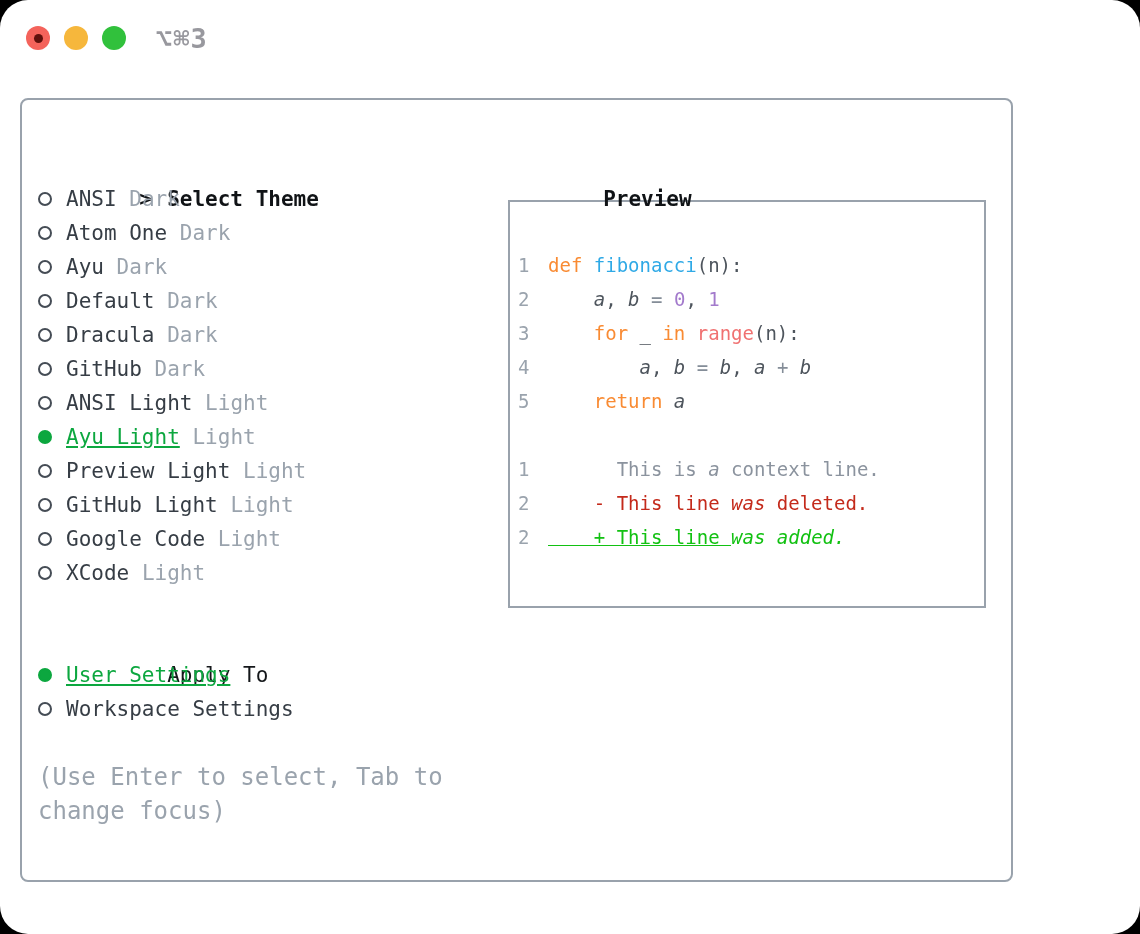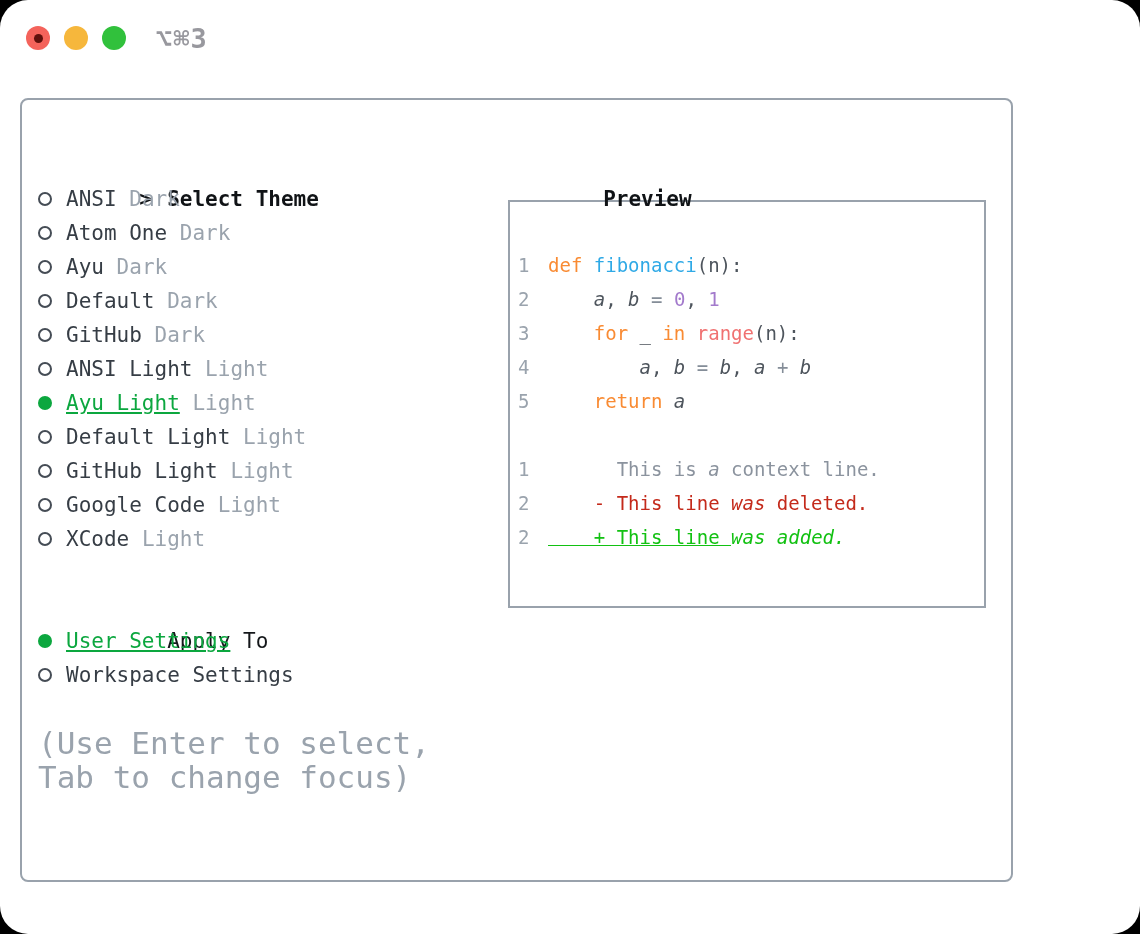--- a/index.html
+++ b/index.html
@@ -34,21 +34,21 @@
   .radio{
     display:inline-block;box-sizing:border-box;width:14px;height:14px;border-radius:50%;
     border:2px solid #454c55;margin-right:14px;vertical-align:baseline;
   }
   .radio.on{border-color:var(--accent-green);background:var(--accent-green);}
   .iname{color:var(--text-dark);}
   .iname.sel{color:var(--accent-green);text-decoration:underline;}
   .itag{color:var(--muted-gray);}
   .apply-header{margin-top:34px;font-weight:normal;color:#14171a;}
   .hint{
-    margin-top:34px;width:424px;font-size:31px;line-height:34px;color:var(--muted-gray);
+    margin-top:34px;width:424px;font-size:24px;line-height:34px;color:var(--muted-gray);
   }
   
   .preview-title{font-weight:bold;color:var(--heading-black);text-align:center;}
   .preview-box{
     margin:18px 0 0 6px;width:478px;height:408px;box-sizing:border-box;
     border:2px solid var(--border-gray);padding:46px 0 0 8px;overflow:hidden;background:#fff;
   }
   .code-line{height:34px;line-height:34px;font-size:19px;white-space:pre;}
   .ln{display:inline-block;width:30px;color:var(--line-number);}
 </style>
@@ -73,24 +73,25 @@
     <div class="left-col">
       <div class="row header-row">
         <span class="marker">&gt;</span><span>Select Theme</span>
       </div>
 
       <div id="theme-list">
           <div class="row item"><span class="radio"></span><span class="iname">ANSI</span> <span class="itag">Dark</span></div>
           <div class="row item"><span class="radio"></span><span class="iname">Atom One</span> <span class="itag">Dark</span></div>
           <div class="row item"><span class="radio"></span><span class="iname">Ayu</span> <span class="itag">Dark</span></div>
           <div class="row item"><span class="radio"></span><span class="iname">Default</span> <span class="itag">Dark</span></div>
+          <div class="row item"><span class="radio"></span><span class="iname">Dracula</span> <span class="itag">Dark</span></div>
           <div class="row item"><span class="radio"></span><span class="iname">GitHub</span> <span class="itag">Dark</span></div>
           <div class="row item"><span class="radio"></span><span class="iname">ANSI Light</span> <span class="itag">Light</span></div>
           <div class="row item"><span class="radio on"></span><span class="iname sel">Ayu Light</span> <span class="itag">Light</span></div>
-          <div class="row item"><span class="radio"></span><span class="iname">Default Light</span> <span class="itag">Light</span></div>
+          <div class="row item"><span class="radio"></span><span class="iname">Preview Light</span> <span class="itag">Light</span></div>
           <div class="row item"><span class="radio"></span><span class="iname">GitHub Light</span> <span class="itag">Light</span></div>
           <div class="row item"><span class="radio"></span><span class="iname">Google Code</span> <span class="itag">Light</span></div>
           <div class="row item"><span class="radio"></span><span class="iname">XCode</span> <span class="itag">Light</span></div>
         </div>
 
       <div class="row apply-header">
         <span class="marker"></span><span>Apply To</span>
       </div>
 
       <div id="apply-list">

